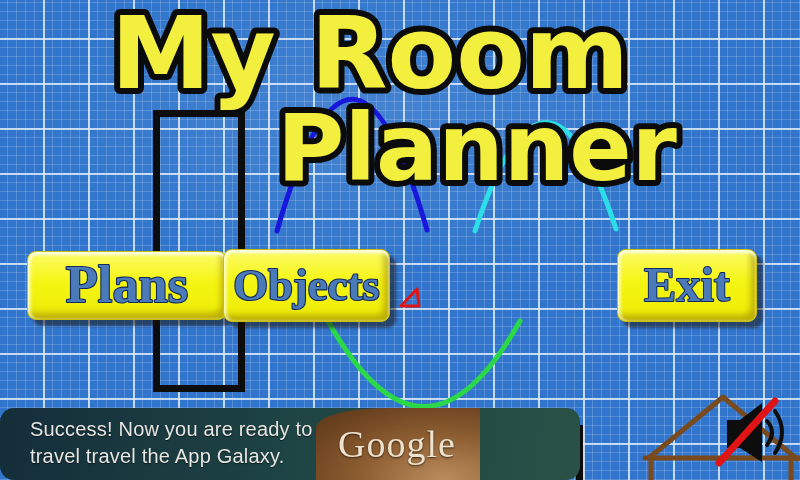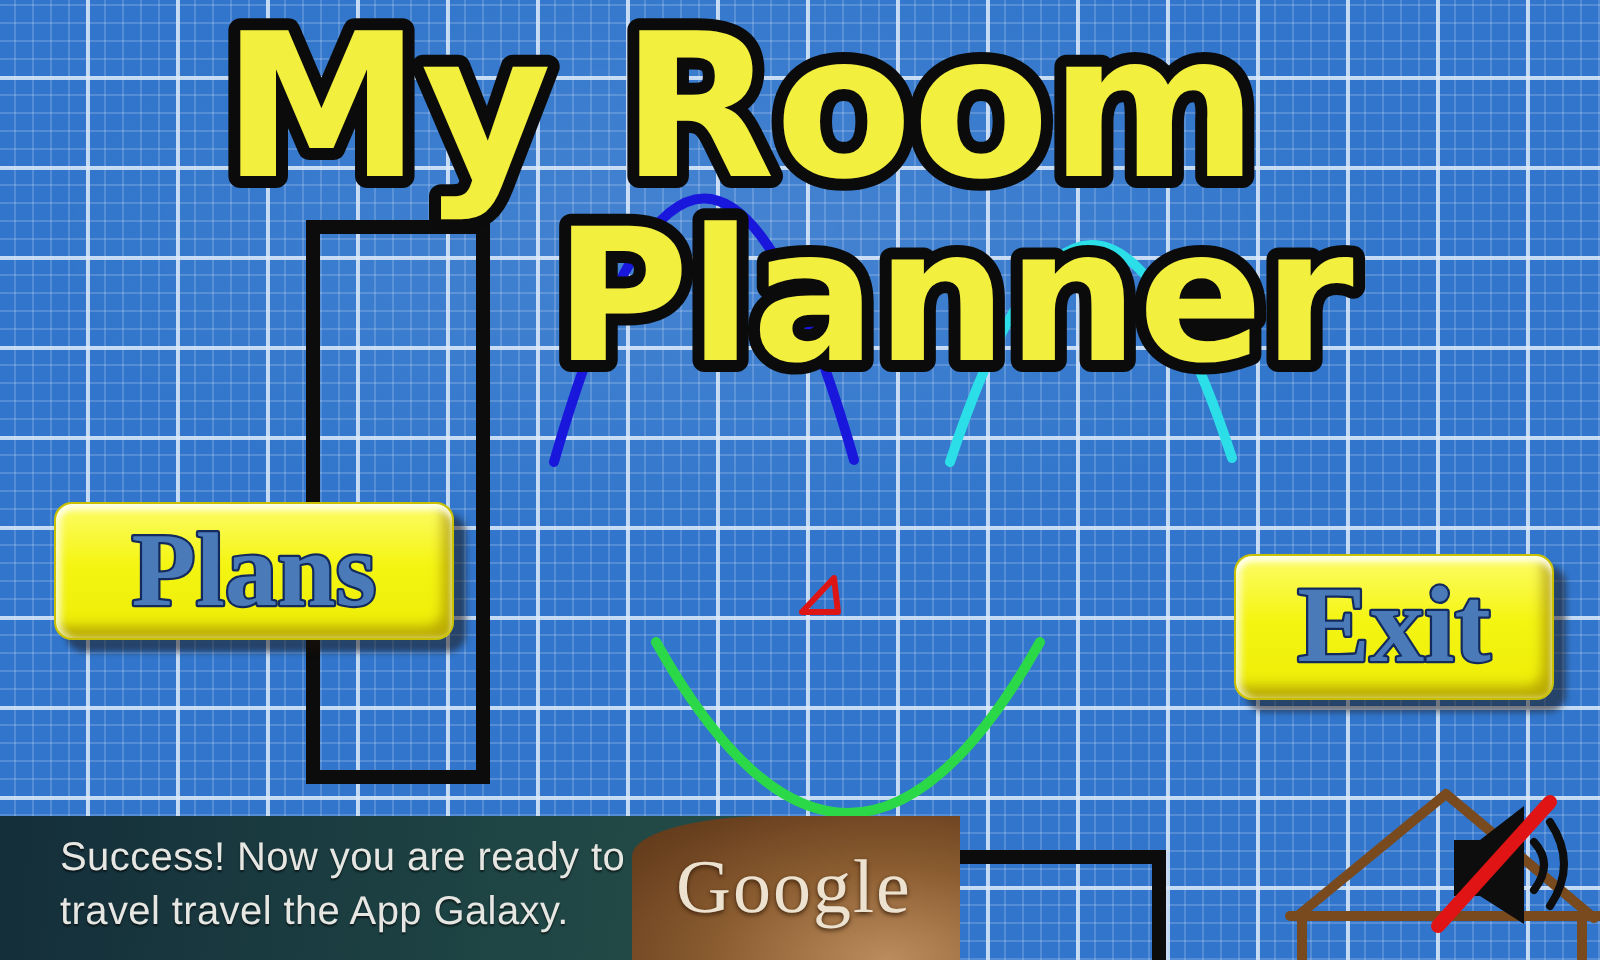--- a/index.html
+++ b/index.html
@@ -37,25 +37,26 @@
   }
   .btn svg{width:100%;height:100%;display:block;}
   .btn-text{
     font-family:"Liberation Serif",serif;font-weight:bold;
     fill:#4a7ab8;stroke:#132a5e;stroke-width:2.3px;
     stroke-linejoin:round;paint-order:stroke;text-anchor:middle;
   }
   #btn-plans  {left:27px; top:251px;width:200px;height:69px;}
   #btn-objects{left:223px;top:249px;width:167px;height:73px;}
   #btn-gallery{left:419px;top:248px;width:166px;height:75px;}
-  #btn-exit   {left:617px;top:249px;width:160px;height:73px;margin-top:28px;}
+  #btn-exit   {left:617px;top:249px;width:140px;height:73px;}
   #ad-banner{
-    position:absolute;left:0;top:408px;width:480px;height:72px;z-index:5;
+    position:absolute;left:0;top:408px;width:580px;height:72px;z-index:5;
     overflow:hidden;cursor:pointer;
     background:linear-gradient(95deg,#142e3a 0%,#1f4645 55%,#295147 100%);
+    border-radius:14px;
   }
   #ad-text{position:absolute;left:30px;top:8px;color:#e6e6e3;
     font-size:20px;line-height:27px;letter-spacing:.2px;
     text-shadow:0 1px 1px rgba(0,0,0,.6);}
   #ad-planet{
     position:absolute;left:316px;top:0;width:164px;height:72px;
     border-top-left-radius:70px 20px;
     background:radial-gradient(140% 170% at 78% 100%, #bb8d5e 0%, #8a5c30 38%, #6b4220 65%, #47290f 100%);
   }
   #ad-brand{
@@ -94,20 +95,25 @@
   <svg id="title-layer" width="800" height="230" viewBox="0 0 800 230">
     <text class="title-text" x="370" y="88" font-size="100">My Room</text>
     <text class="title-text" x="477" y="180" font-size="92">Planner</text>
   </svg>
 
   <div id="btn-plans" class="btn">
     <svg viewBox="0 0 168 69">
         <text class="btn-text" x="50%" y="52" font-size="54">Plans</text>
       </svg>
   </div>
+  <div id="btn-objects" class="btn">
+    <svg viewBox="0 0 167 73">
+        <text class="btn-text" x="50%" y="51" font-size="46">Objects</text>
+      </svg>
+  </div>
   <div id="btn-exit" class="btn">
     <svg viewBox="0 0 160 73">
         <text class="btn-text" x="50%" y="54" font-size="56">Exit</text>
       </svg>
   </div>
 
   <div id="ad-banner">
     <div id="ad-text">
       <div>Success! Now you are ready to</div>
       <div>travel travel the App Galaxy.</div>

